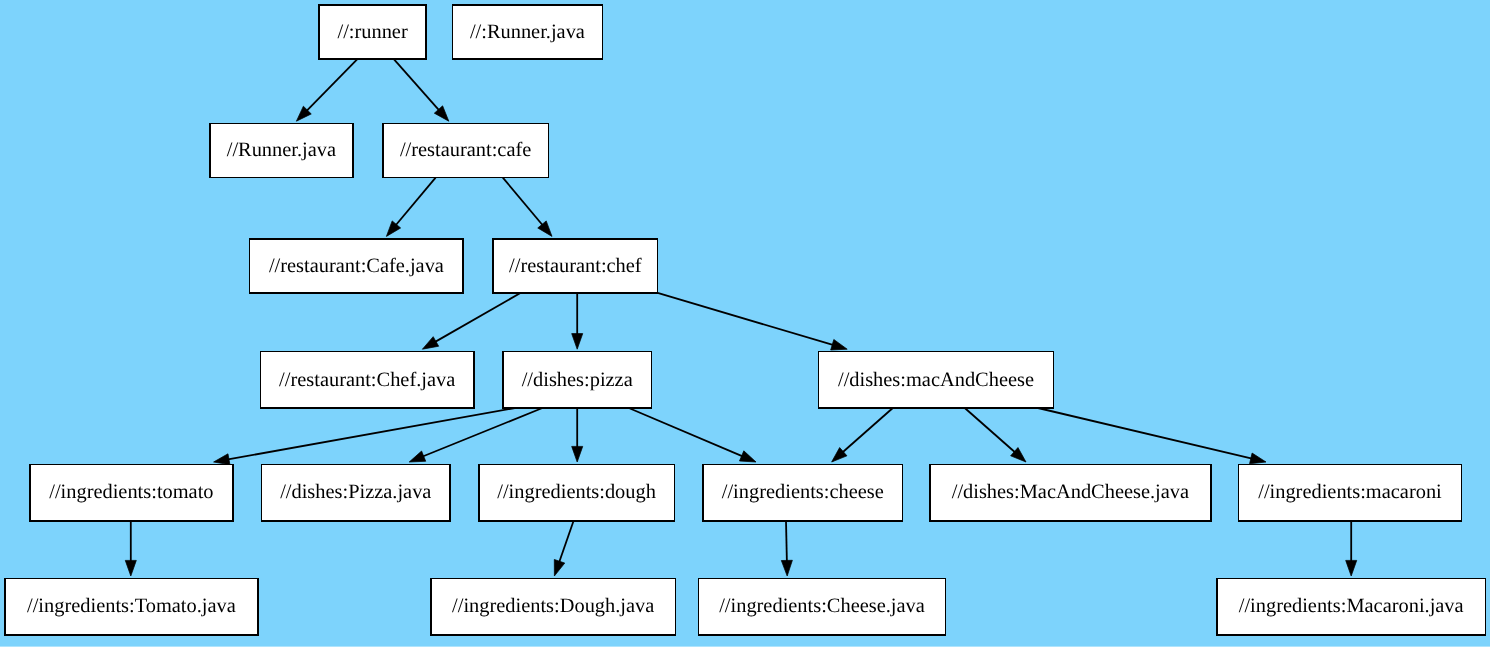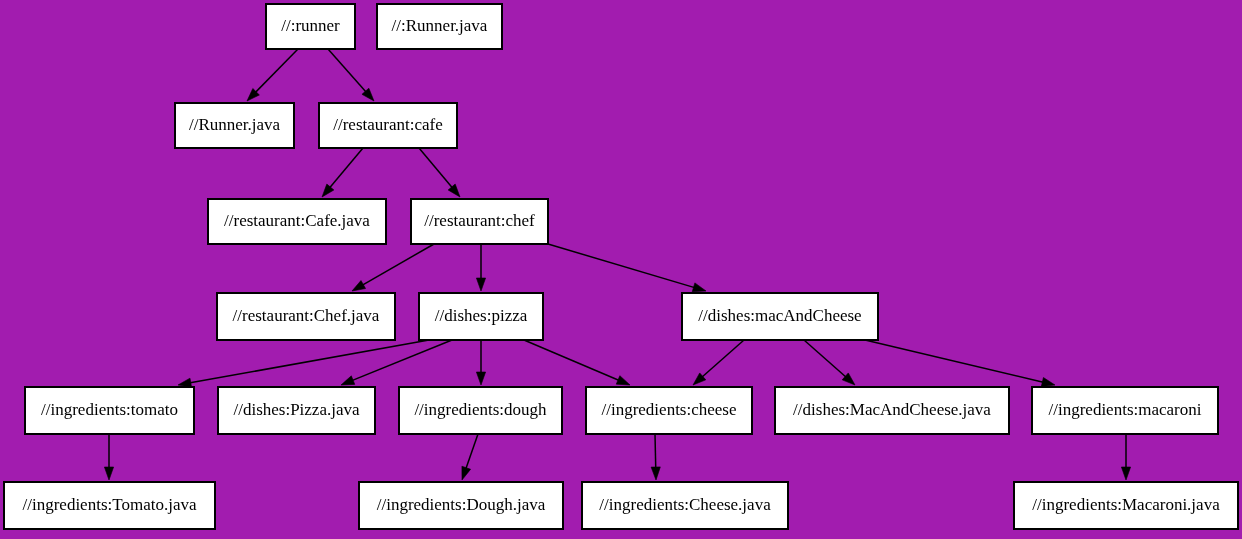--- a/index.html
+++ b/index.html
@@ -8,21 +8,21 @@
     padding: 0;
     background: #ffffff;
   }
   body {
     font-family: "Liberation Serif", "DejaVu Serif", serif;
   }
   #graph-root {
     position: relative;
     width: 1242px;
     height: 539px;
-    background: #a21caf;
+    background: #7dd3fc;
     overflow: hidden;
   }
   svg#graph-canvas {
     display: block;
     width: 1242px;
     height: 539px;
   }
   .node-box {
     fill: #ffffff;
     stroke: #000000;

